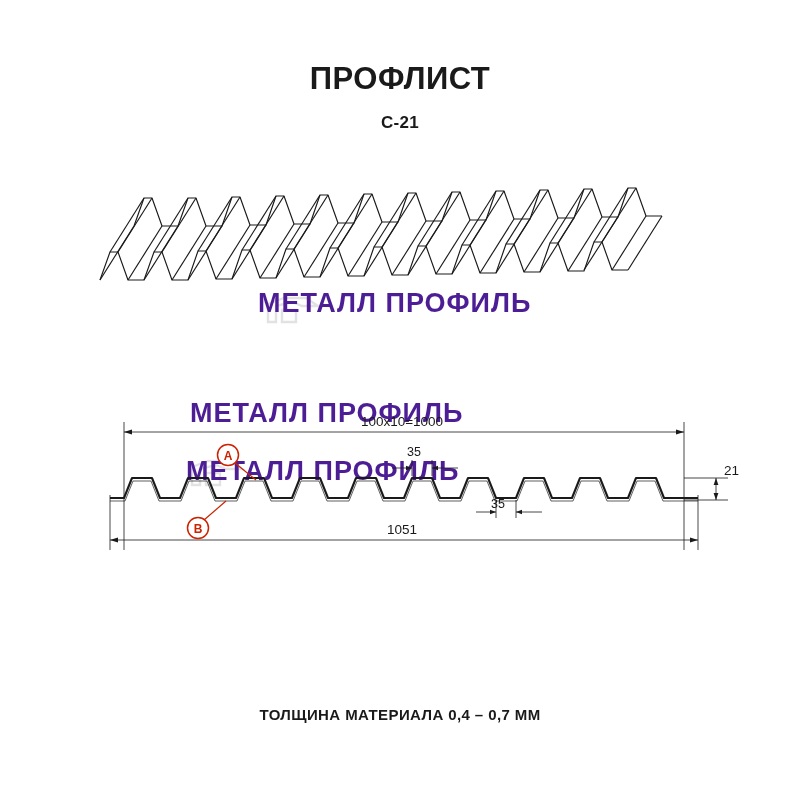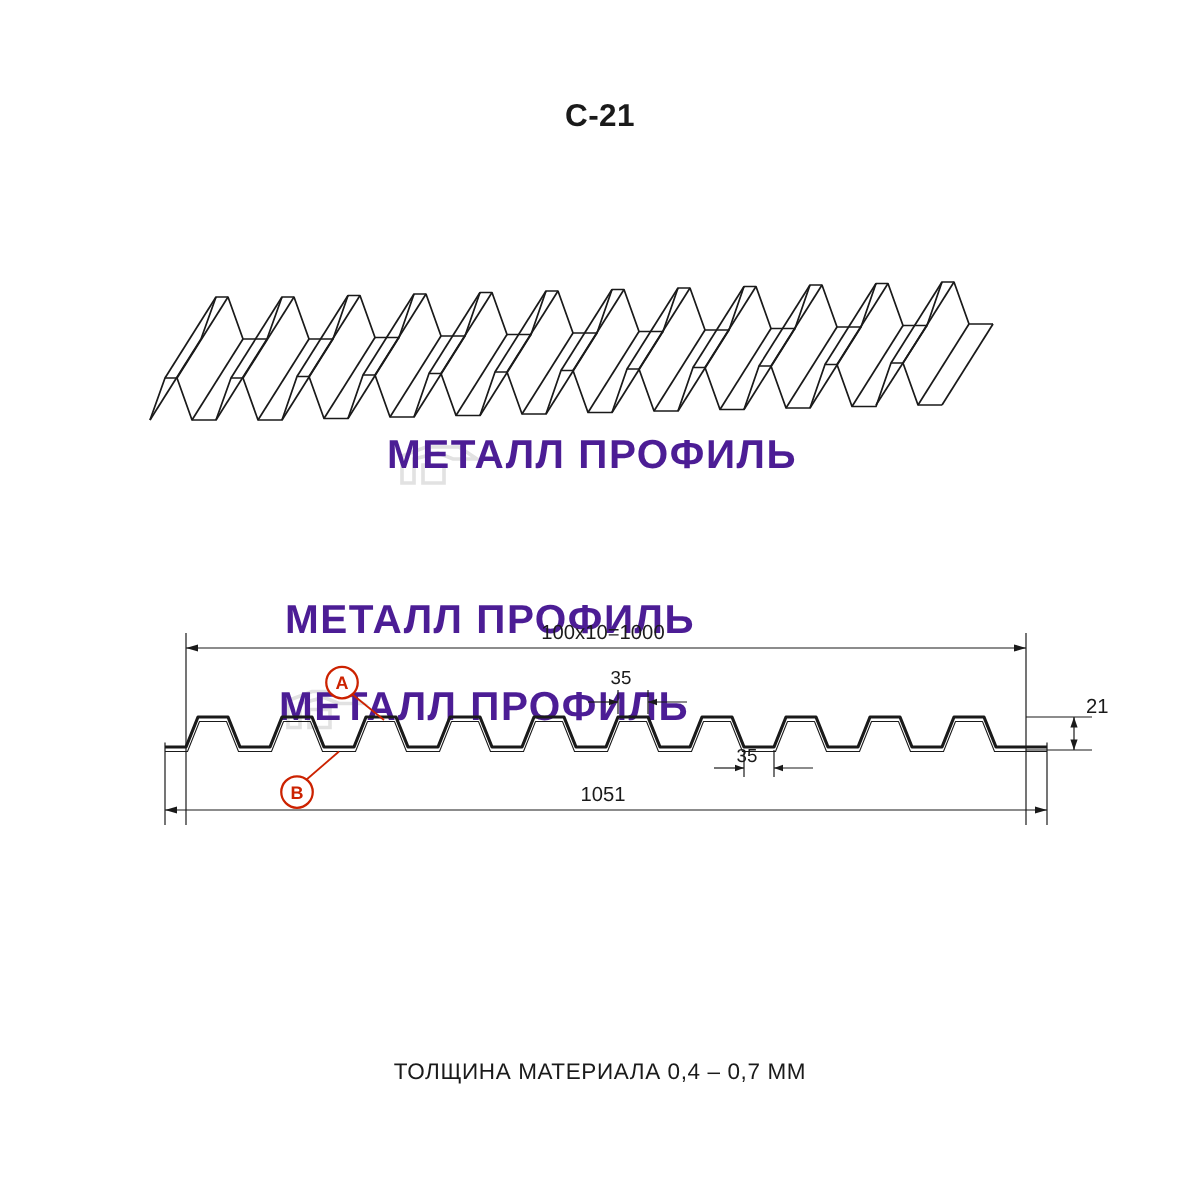--- a/index.html
+++ b/index.html
@@ -28,23 +28,23 @@
     text-align: center;
   }
   .title {
     font-size: 31px;
     font-weight: bold;
     letter-spacing: 0.5px;
     line-height: 1.1;
     margin: 0;
   }
   .subtitle {
-    font-size: 21px;
-    font-weight: bold;
-    margin-top: 4px;
+    font-size: 17px;
+    font-weight: bold;
+    margin-top: 17px;
     letter-spacing: 0.3px;
   }
   
   .watermark {
     position: absolute;
     color: #4c1d95;
     font-weight: bold;
     white-space: nowrap;
     pointer-events: none;
     user-select: none;
@@ -83,41 +83,42 @@
     top: 400px;
   }
   
   .footer {
     position: absolute;
     left: 0;
     right: 0;
     top: 706px;
     text-align: center;
     font-size: 15px;
-    font-weight: normal;
+    font-weight: bold;
     letter-spacing: 0.4px;
   }
   .callout-label {
     fill: #cc2200;
     font-size: 12px;
     font-weight: bold;
     font-family: "Liberation Sans", sans-serif;
   }
   .dim-text {
     fill: #1a1a1a;
     font-size: 12.5px;
     font-family: "Liberation Sans", sans-serif;
   }
 </style>
 </head>
 <body>
 
 <div class="sheet">
 
   <div class="title-block">
+    <div class="title">ПРОФЛИСТ</div>
     <div class="subtitle">С-21</div>
   </div>
 
   <svg class="wm-logo" style="left:262px; top:292px;" width="68" height="42" viewBox="0 0 68 42">
     <path d="M6 30 L6 12 L22 6 L44 6 L56 14 L40 14 L30 10 L14 14 L14 30 Z" fill="none" stroke="#e2e2e2" stroke-width="2.4"></path>
     <path d="M20 30 L20 18 L34 18 L34 30 Z" fill="none" stroke="#e2e2e2" stroke-width="2.4"></path>
   </svg>
 
   <div class="watermark wm-1">МЕТАЛЛ ПРОФИЛЬ</div>
 

